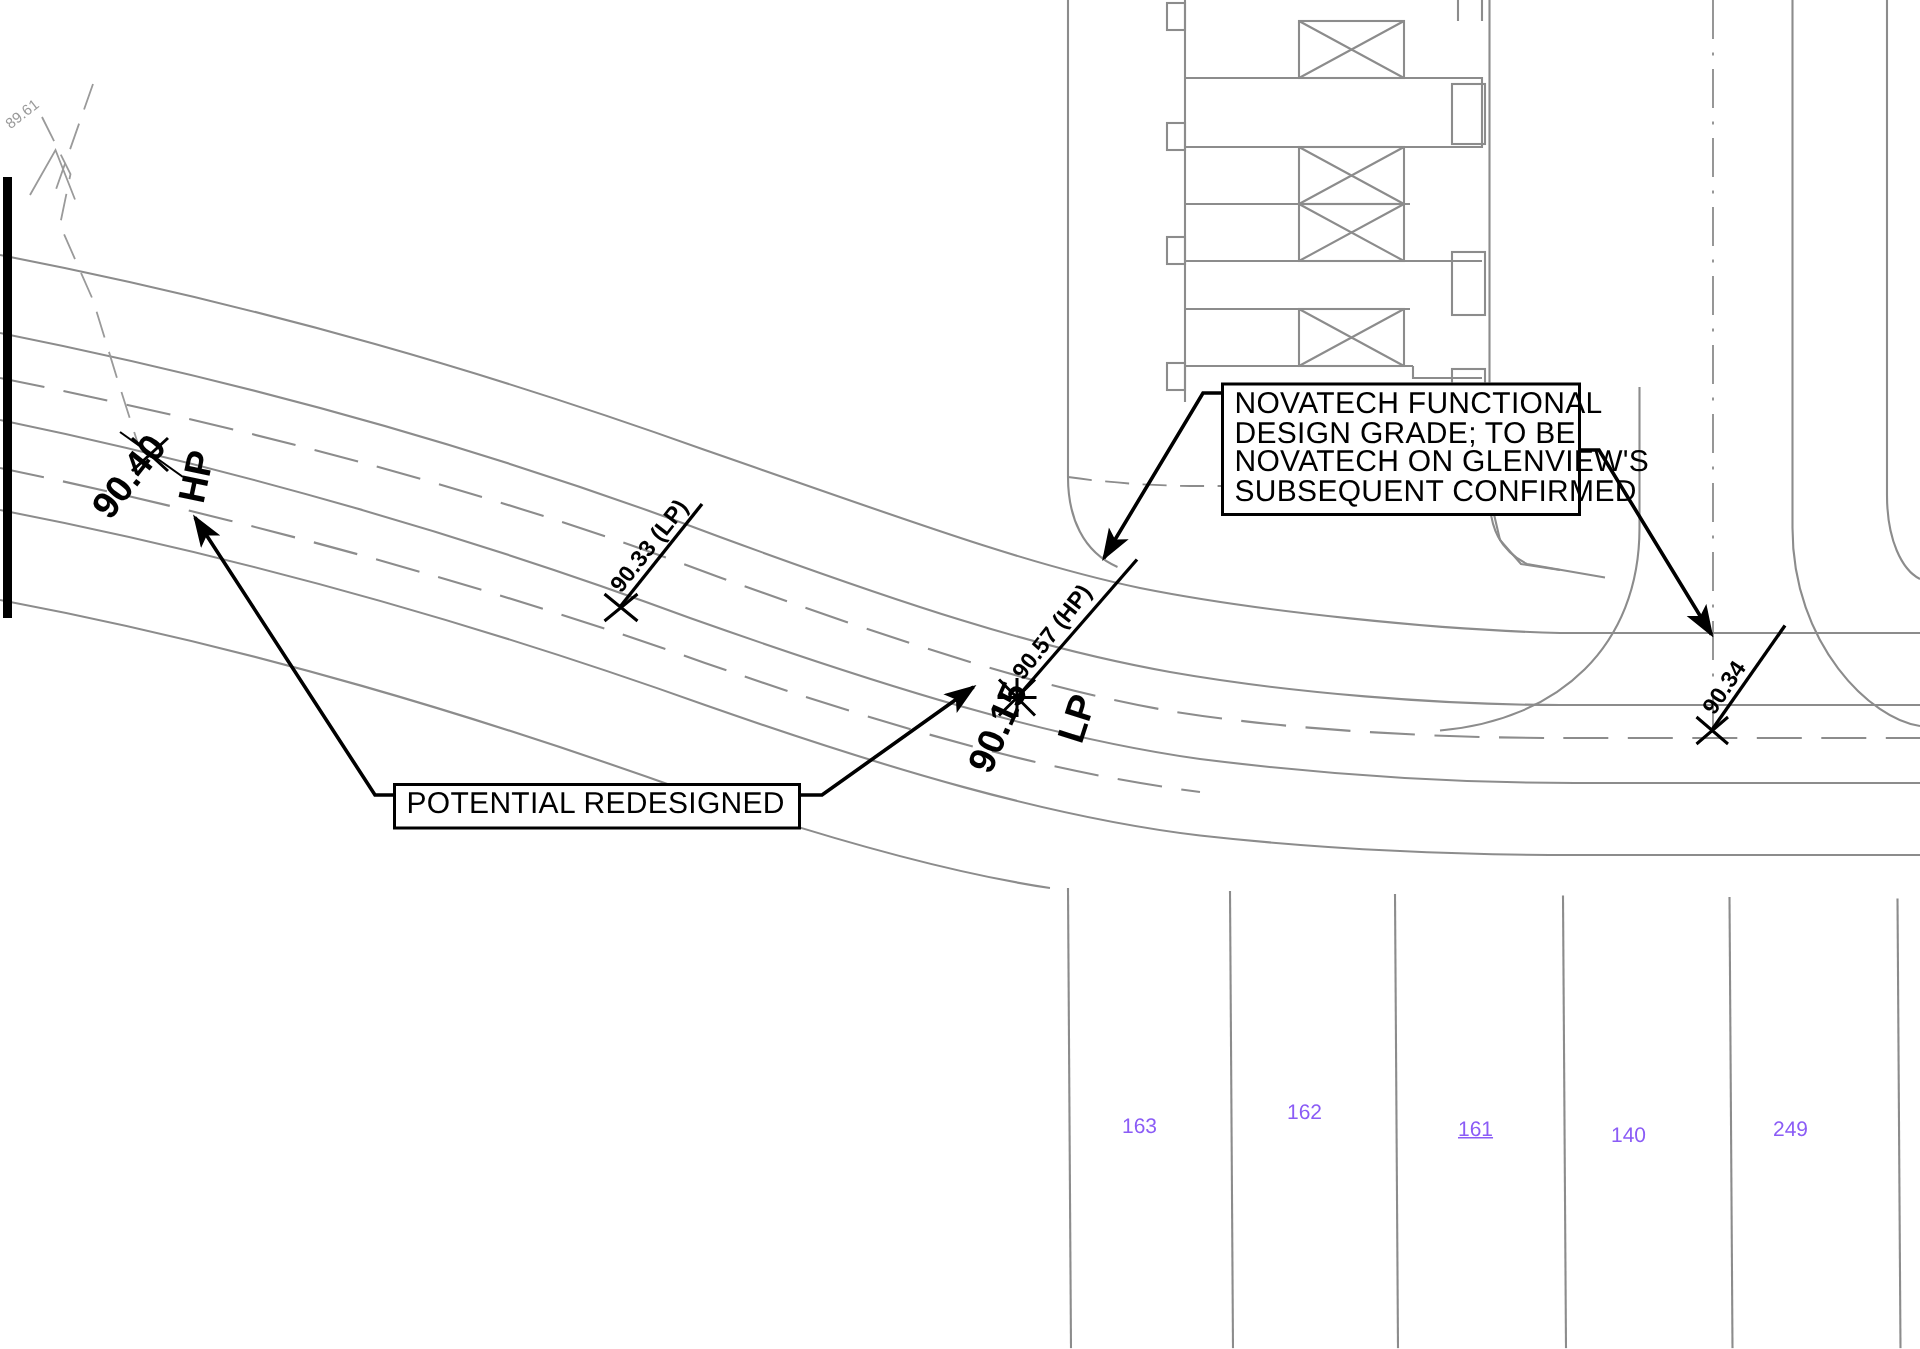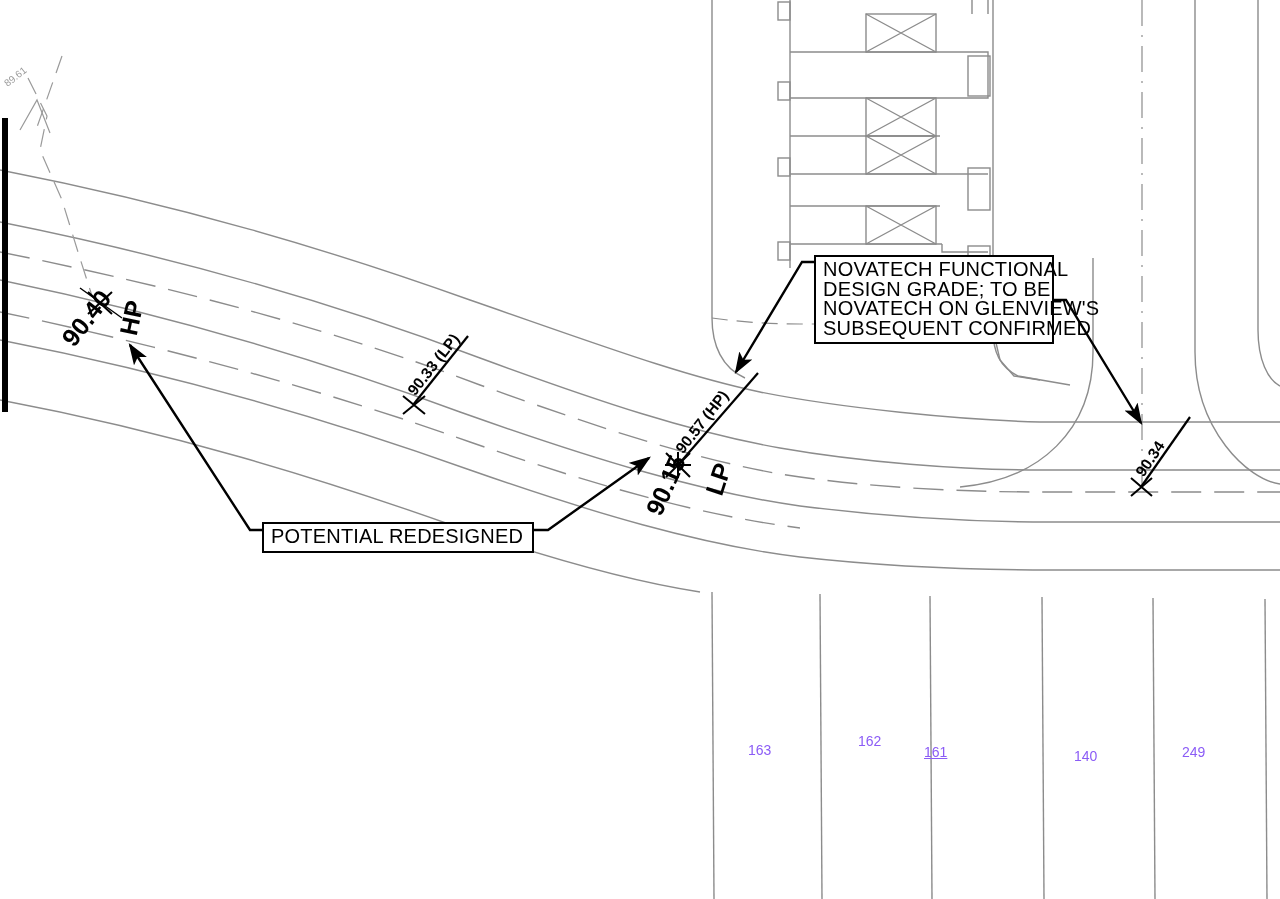--- a/index.html
+++ b/index.html
@@ -257,17 +257,17 @@
   <div class="lbl big" style="left:700px; top:490px; transform:rotate(-72deg);">LP</div>
 
   <div class="lbl med" style="left:672px; top:446px; transform:rotate(-52deg);">90.57 (HP)</div>
 
   <div class="lbl med" style="left:1132px; top:470px; transform:rotate(-56deg);">90.34</div>
 
   <div class="station-lbl" style="left:2px; top:80px; transform:rotate(-38deg);">89.61</div>
 
   <div class="lotnum" style="left:748px; top:742px;">163</div>
   <div class="lotnum" style="left:858px; top:733px;">162</div>
-  <div class="lotnum" style="left:924px; top:744px;text-decoration:underline;">161</div>
+  <div class="lotnum" style="left:972px; top:744px;text-decoration:underline;">161</div>
   <div class="lotnum" style="left:1074px; top:748px;">140</div>
   <div class="lotnum" style="left:1182px; top:744px;">249</div>
 
 </div>
 
 </body></html>

